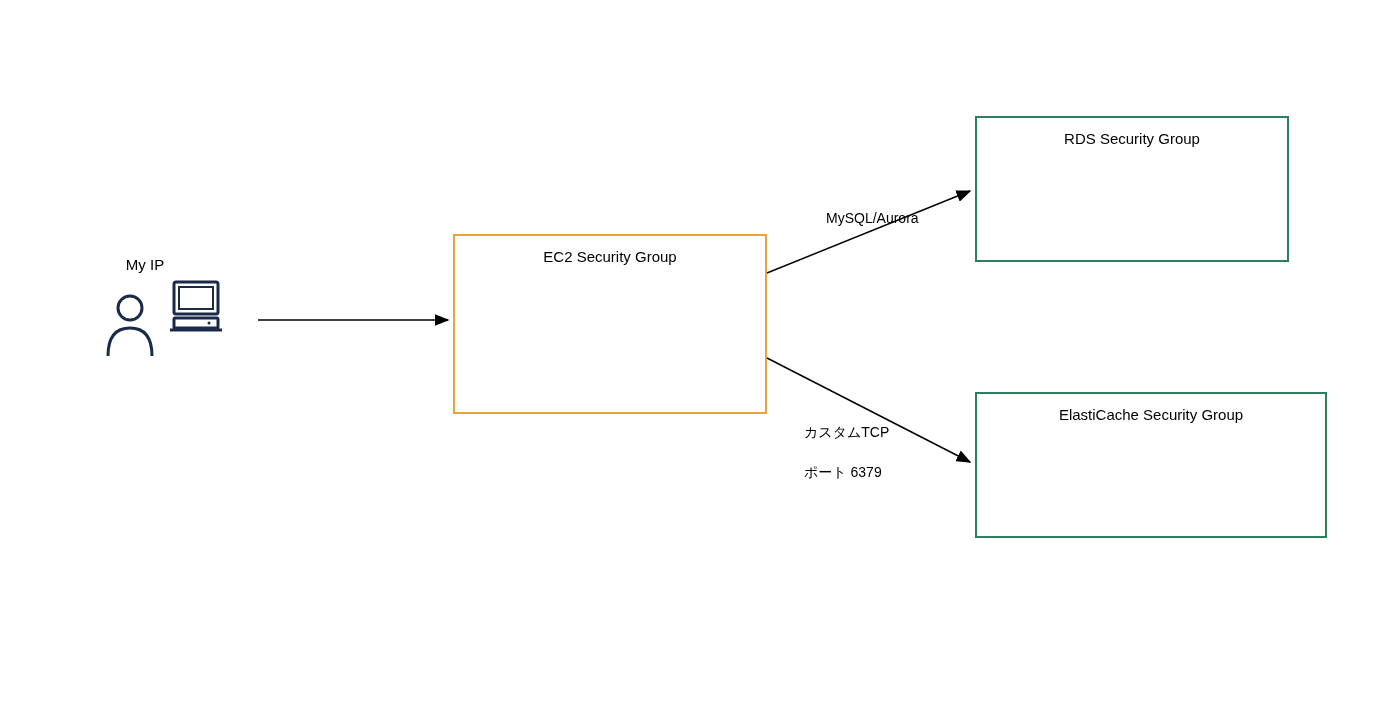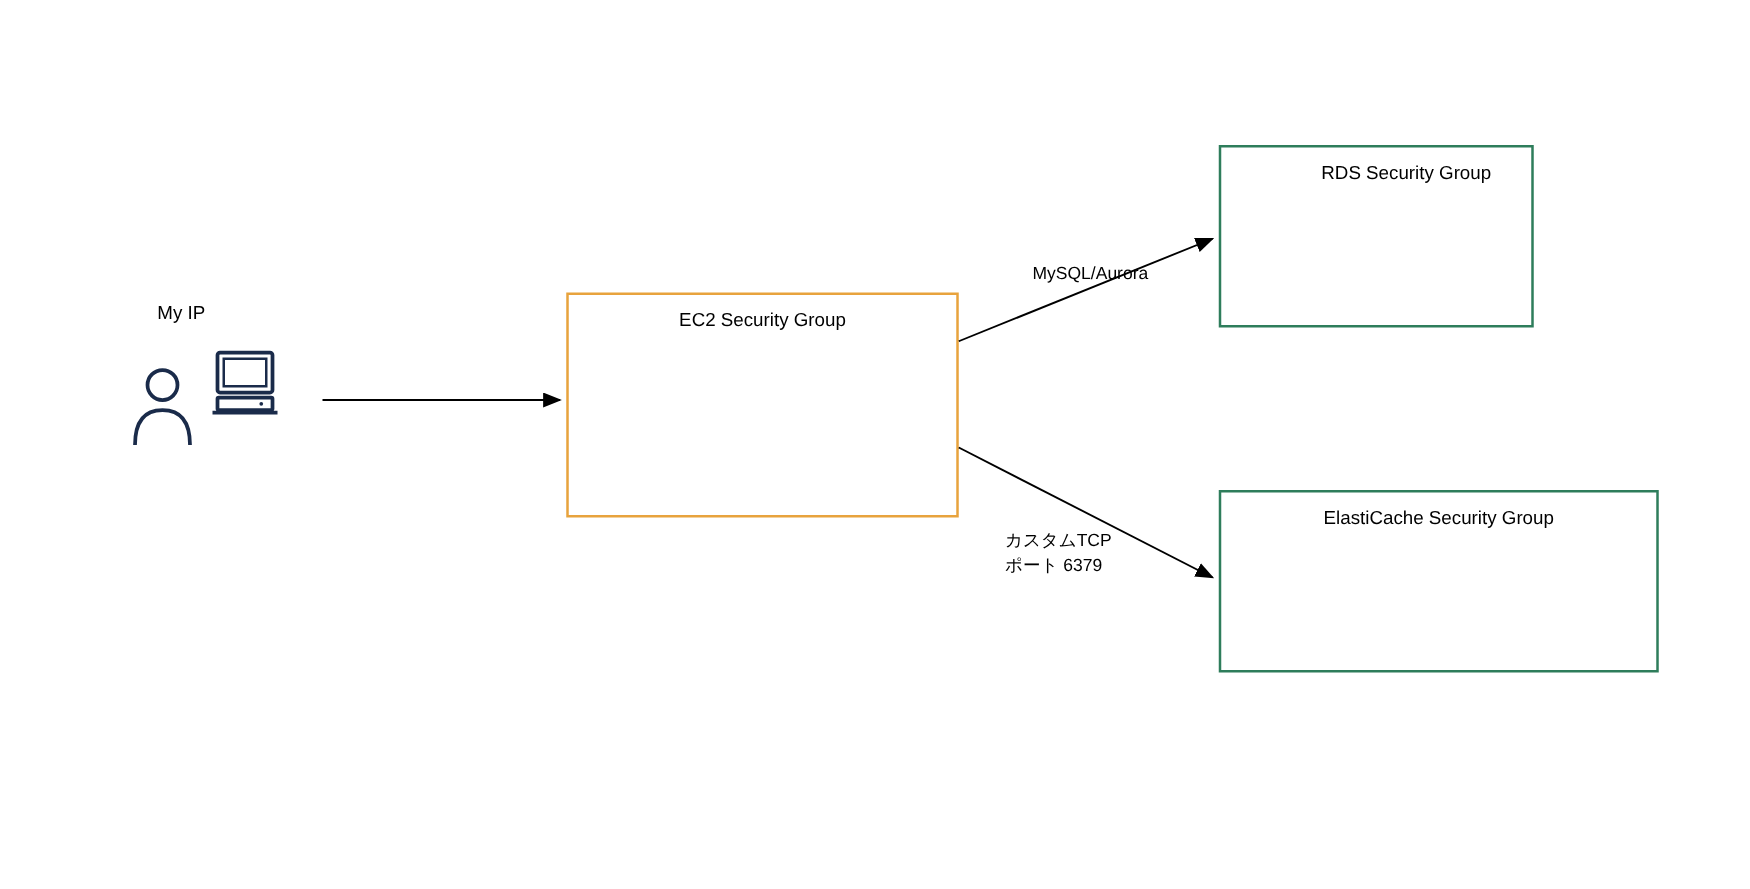--- a/index.html
+++ b/index.html
@@ -49,52 +49,52 @@
       width: 1400px;
       height: 711px;
       pointer-events: none;
     }
   </style>
 </head>
 <body>
 
 <div class="diagram">
 
-  <div class="node-label" style="left: 115px; top: 242px; width: 60px;">My IP</div>
+  <div class="node-label" style="left: 115px; top: 256px; width: 60px;">My IP</div>
 
   <svg style="position:absolute; left: 100px; top: 288px; width: 60px; height: 70px;" viewBox="0 0 60 70">
     <circle cx="30" cy="20" r="12" fill="none" stroke="#1a2b4a" stroke-width="3"></circle>
     <path d="M 8 68 Q 8 40 30 40 Q 52 40 52 68" fill="none" stroke="#1a2b4a" stroke-width="3"></path>
   </svg>
 
   <svg style="position:absolute; left: 168px; top: 278px; width: 56px; height: 56px;" viewBox="0 0 56 56">
     <rect x="6" y="4" width="44" height="32" rx="2" fill="none" stroke="#1a2b4a" stroke-width="3"></rect>
     <rect x="11" y="9" width="34" height="22" fill="none" stroke="#1a2b4a" stroke-width="2"></rect>
     <rect x="6" y="40" width="44" height="10" rx="1" fill="none" stroke="#1a2b4a" stroke-width="3"></rect>
     <line x1="2" y1="52" x2="54" y2="52" stroke="#1a2b4a" stroke-width="3"></line>
     <circle cx="41" cy="45" r="1.5" fill="#1a2b4a"></circle>
   </svg>
 
   <div class="box" style="left: 453px; top: 234px; width: 314px; height: 180px; border-color: #e8a33d;">
     <div class="box-label" style="top: 12px;">EC2 Security Group</div>
   </div>
 
-  <div class="box" style="left: 975px; top: 116px; width: 252px; height: 146px; border-color: #2e7d5b; padding-left: 24px;">
+  <div class="box" style="left: 975px; top: 116px; width: 314px; height: 146px; border-color: #2e7d5b;">
     <div class="box-label" style="top: 12px;">RDS Security Group</div>
   </div>
 
   <div class="box" style="left: 975px; top: 392px; width: 352px; height: 146px; border-color: #2e7d5b;">
     <div class="box-label" style="top: 12px;">ElastiCache Security Group</div>
   </div>
 
   <div class="edge-label" style="left: 826px; top: 210px;">MySQL/Aurora</div>
 
   <div class="edge-label" style="left: 804px; top: 424px;">カスタムTCP</div>
 
-  <div class="edge-label" style="left: 804px; top: 444px; text-align: center;">ポート 6379</div>
+  <div class="edge-label" style="left: 804px; top: 464px; text-align: center;">ポート 6379</div>
 
   <svg class="overlay">
     <defs>
       <marker id="arrowhead" markerWidth="10" markerHeight="8" refX="9" refY="4" orient="auto">
         <polygon points="0 0, 10 4, 0 8" fill="#000"></polygon>
       </marker>
     </defs>
 
     <line x1="258" y1="320" x2="448" y2="320" stroke="#000" stroke-width="1.5" marker-end="url(#arrowhead)"></line>
 

